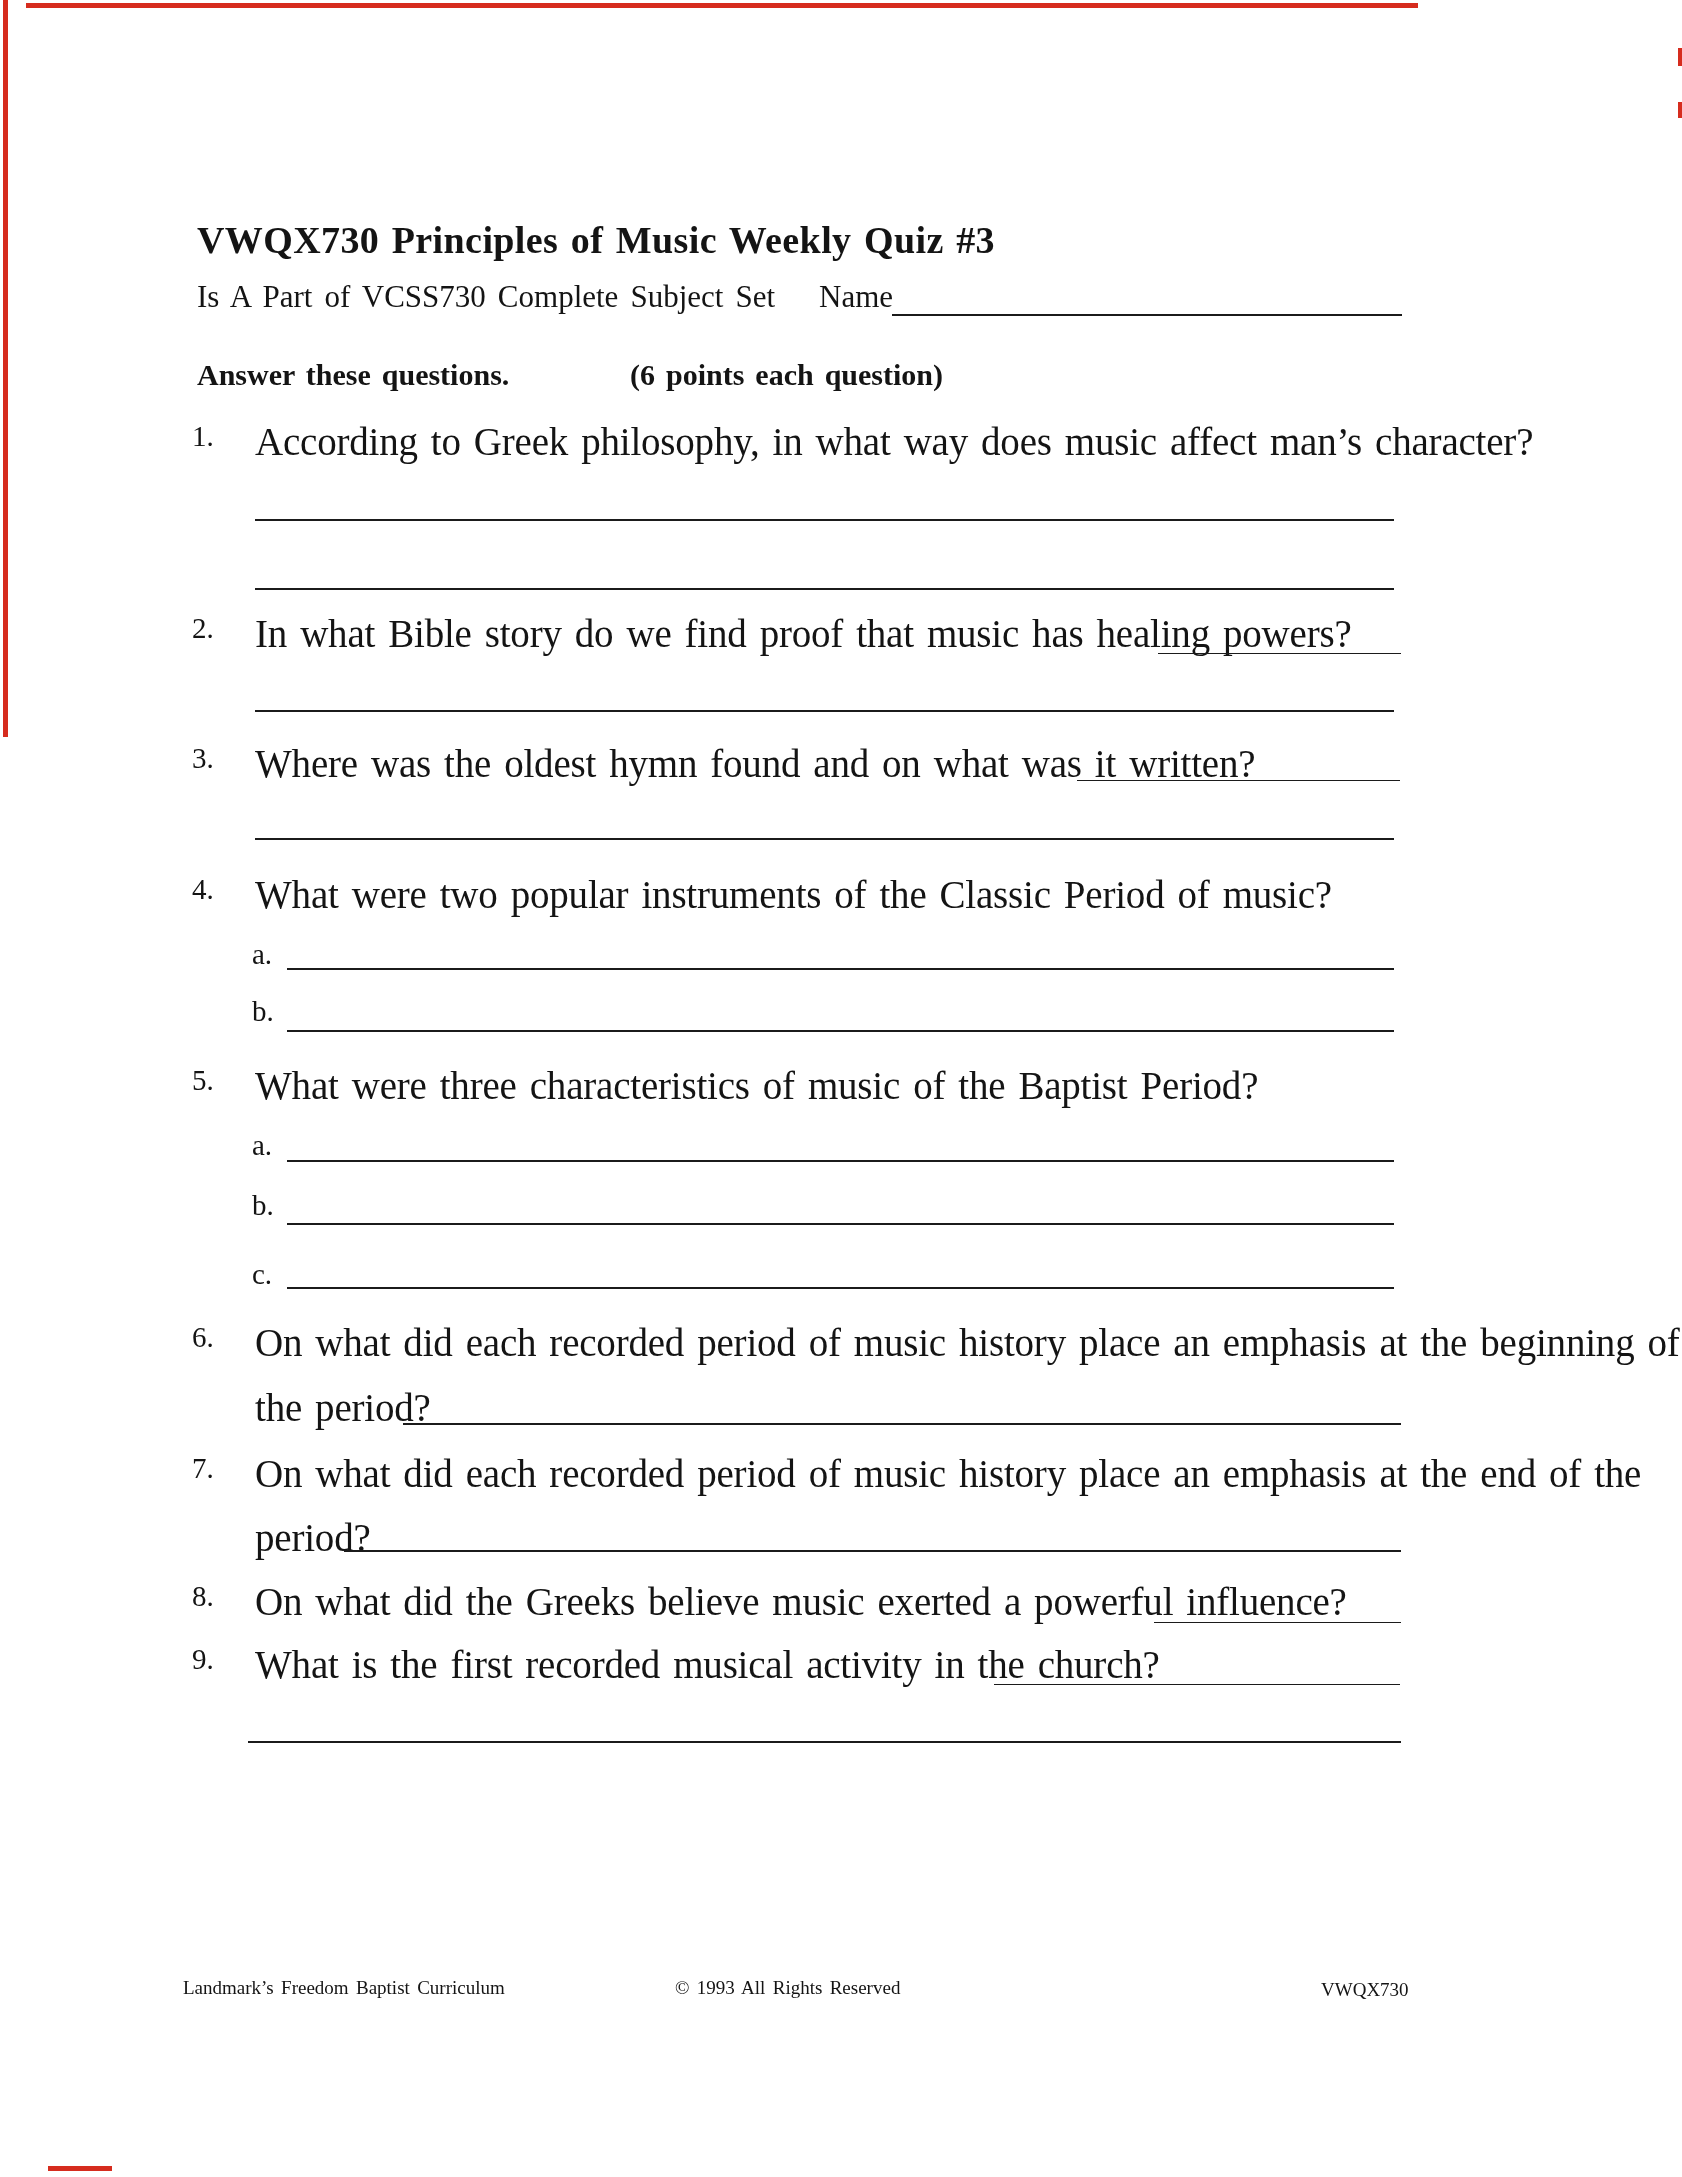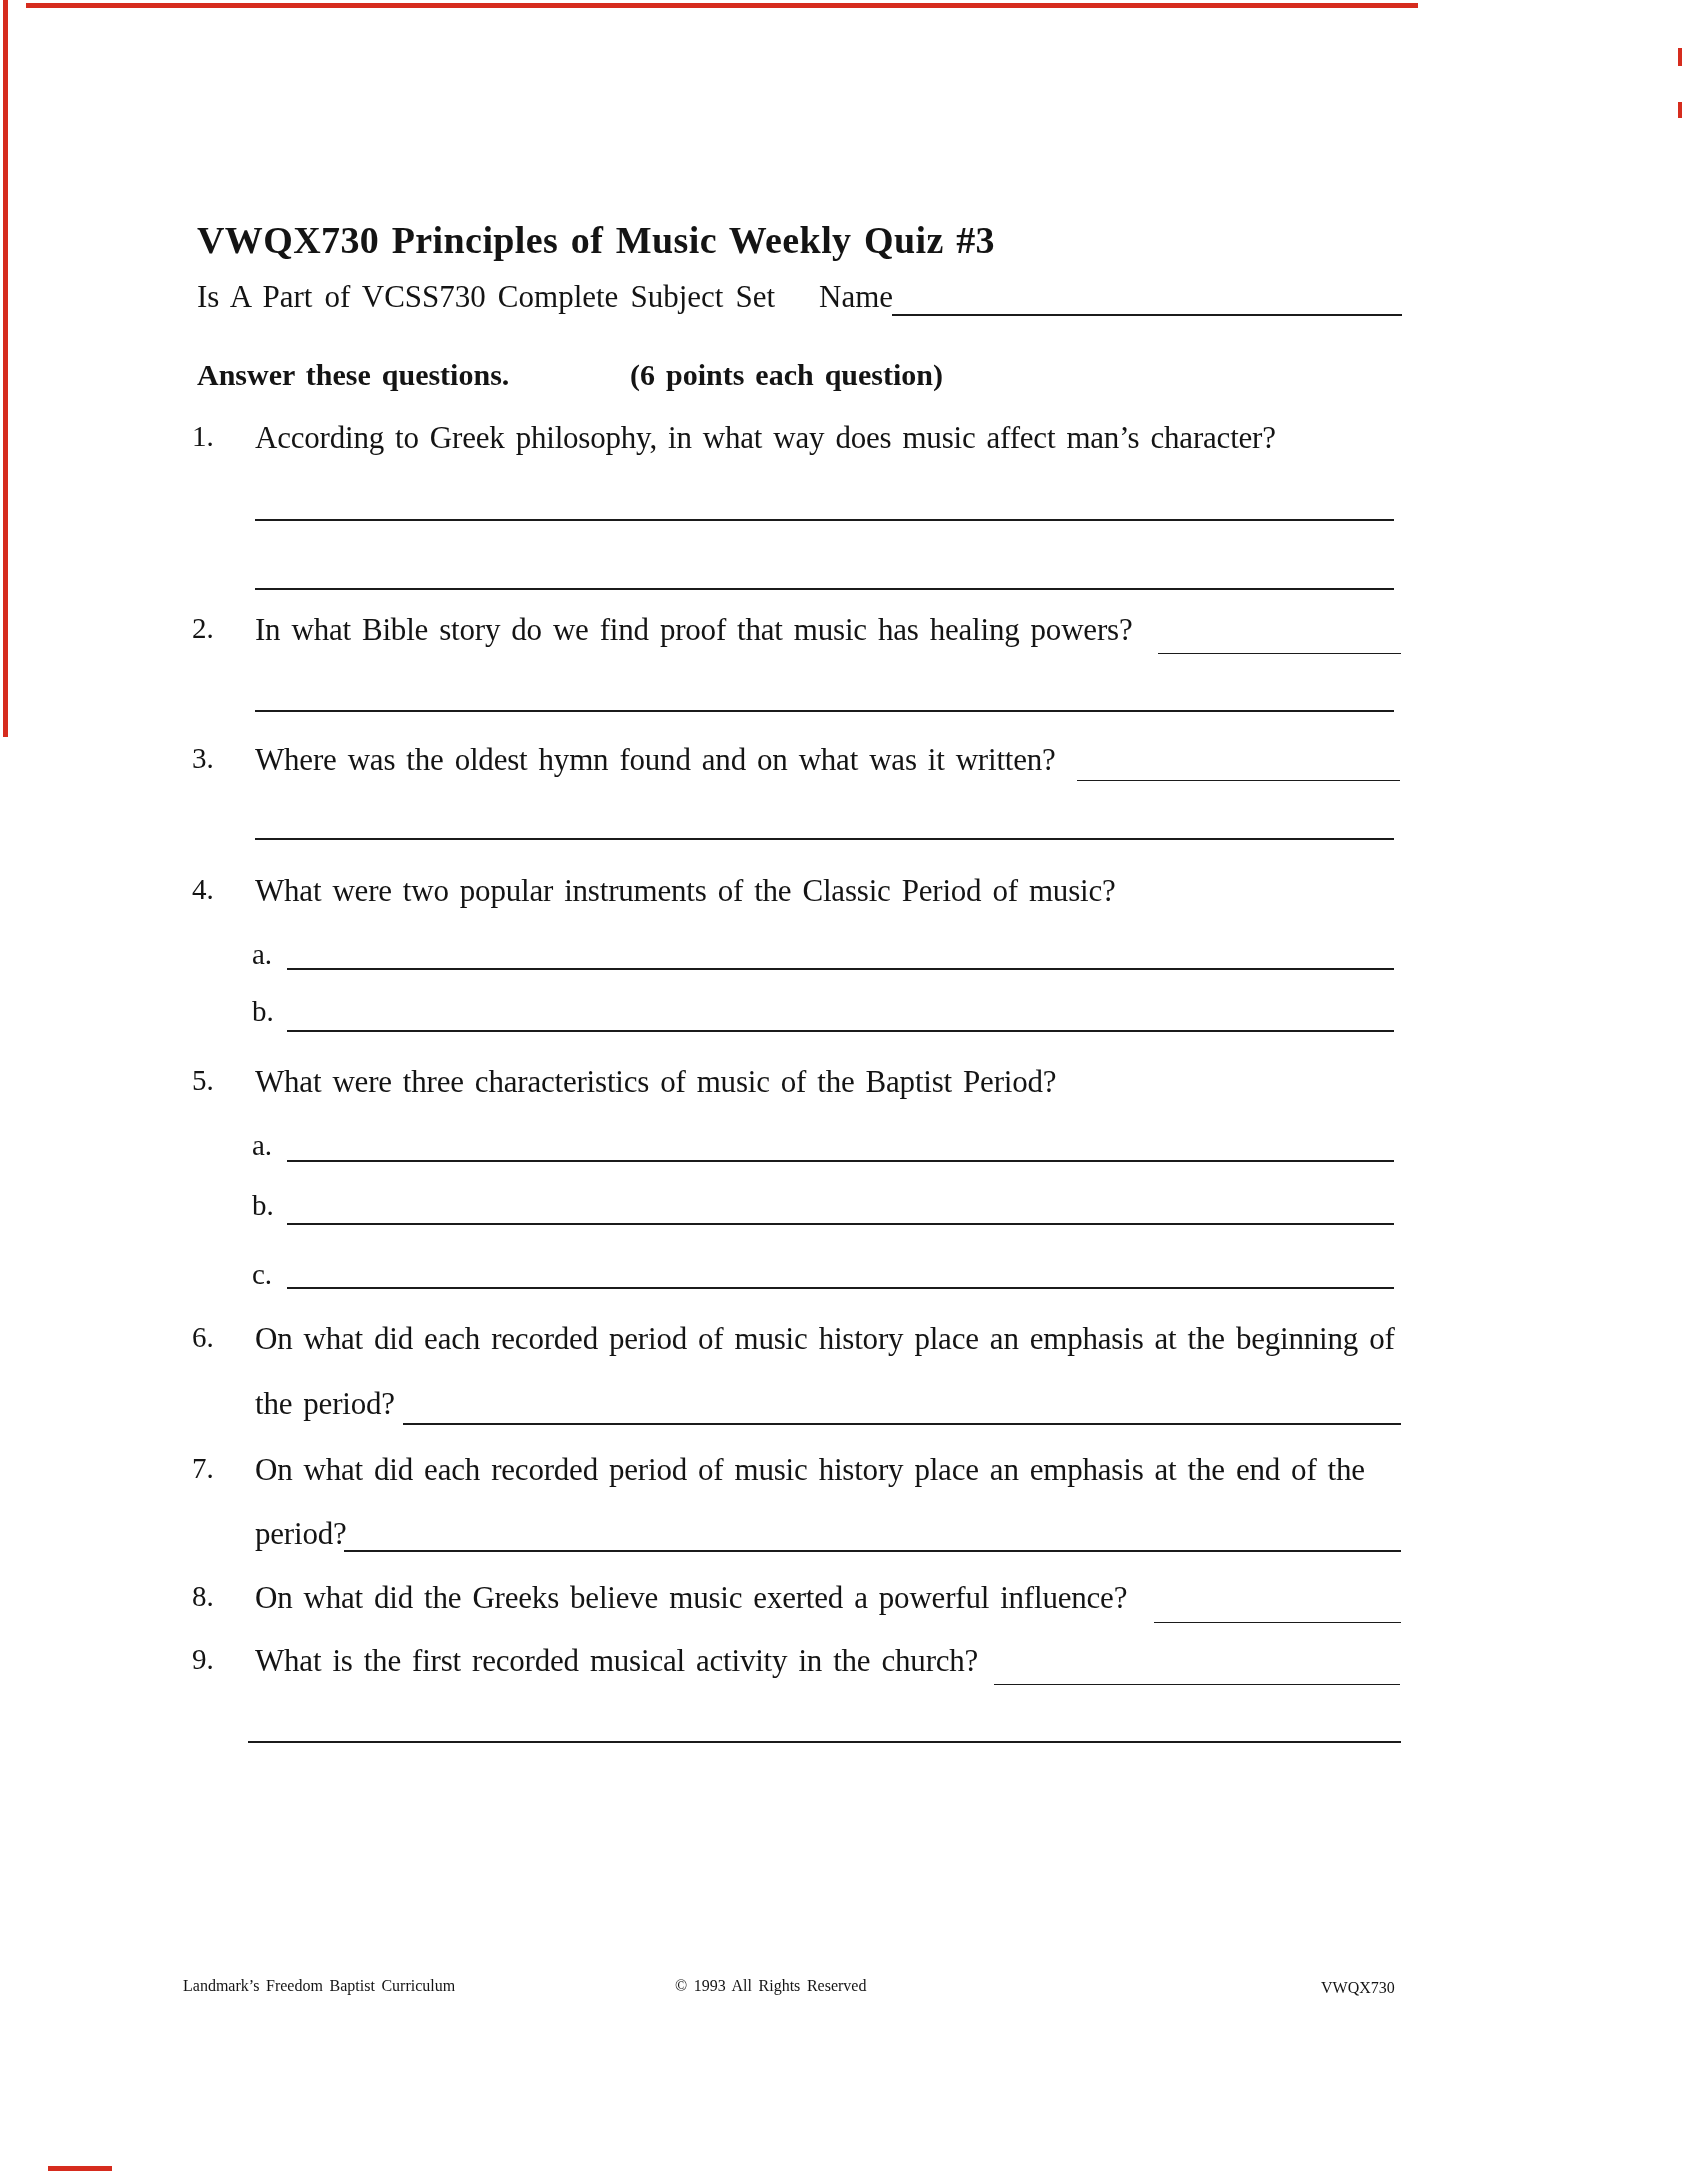--- a/index.html
+++ b/index.html
@@ -9,24 +9,24 @@
     height: 2177px;
     background: #ffffff;
     font-family: "Liberation Serif", "DejaVu Serif", serif;
     color: #141414;
     overflow: hidden;
   }
   .t { position: absolute; white-space: nowrap; line-height: 1; }
   .title  { font-size: 38px; font-weight: 700; letter-spacing: 0.4px; word-spacing: 2.6px; }
   .sub    { font-size: 31px; word-spacing: 4.3px; }
   .instr  { font-size: 30px; font-weight: 700; word-spacing: 3.5px; }
-  .q      { font-size: 31px; word-spacing: 3.5px; letter-spacing: -0.2px; }
+  .q      { font-size: 39px; word-spacing: 3.5px; letter-spacing: -0.2px; }
   .qnum   { font-size: 29px; }
   .sublbl { font-size: 29px; }
-  .foot   { font-size: 16px; word-spacing: 2.6px; }
+  .foot   { font-size: 19px; word-spacing: 2.6px; }
   .line {
     position: absolute; height: 0;
     border-bottom: 2.6px solid #1b1b1b;
   }
   .thinline {
     position: absolute; height: 0;
     border-bottom: 1.7px solid #1b1b1b;
   }
   .redmark { position: absolute; background: #d62c1e; }
 </style>

